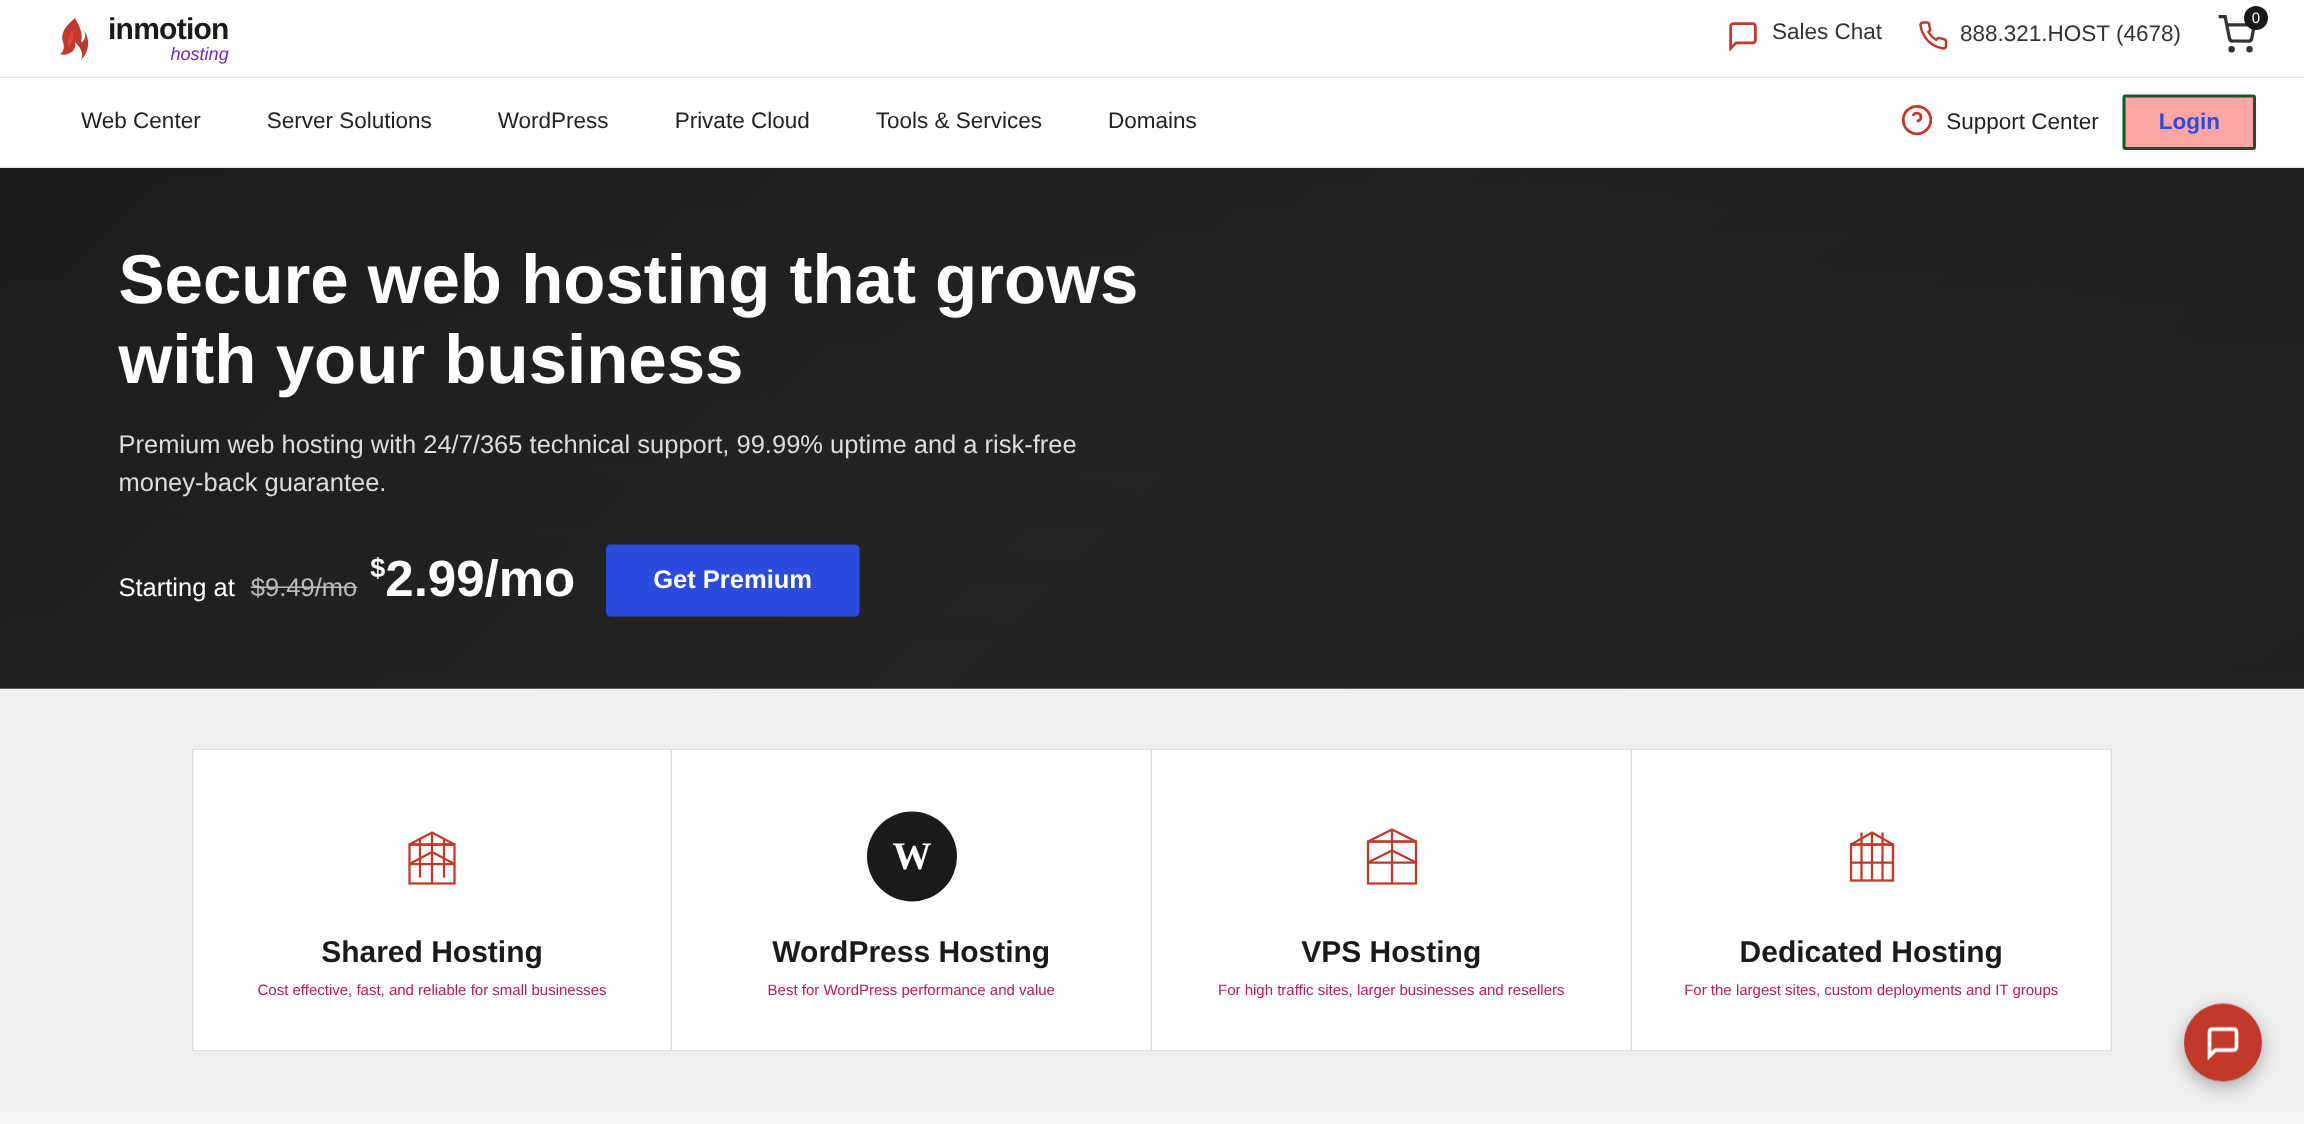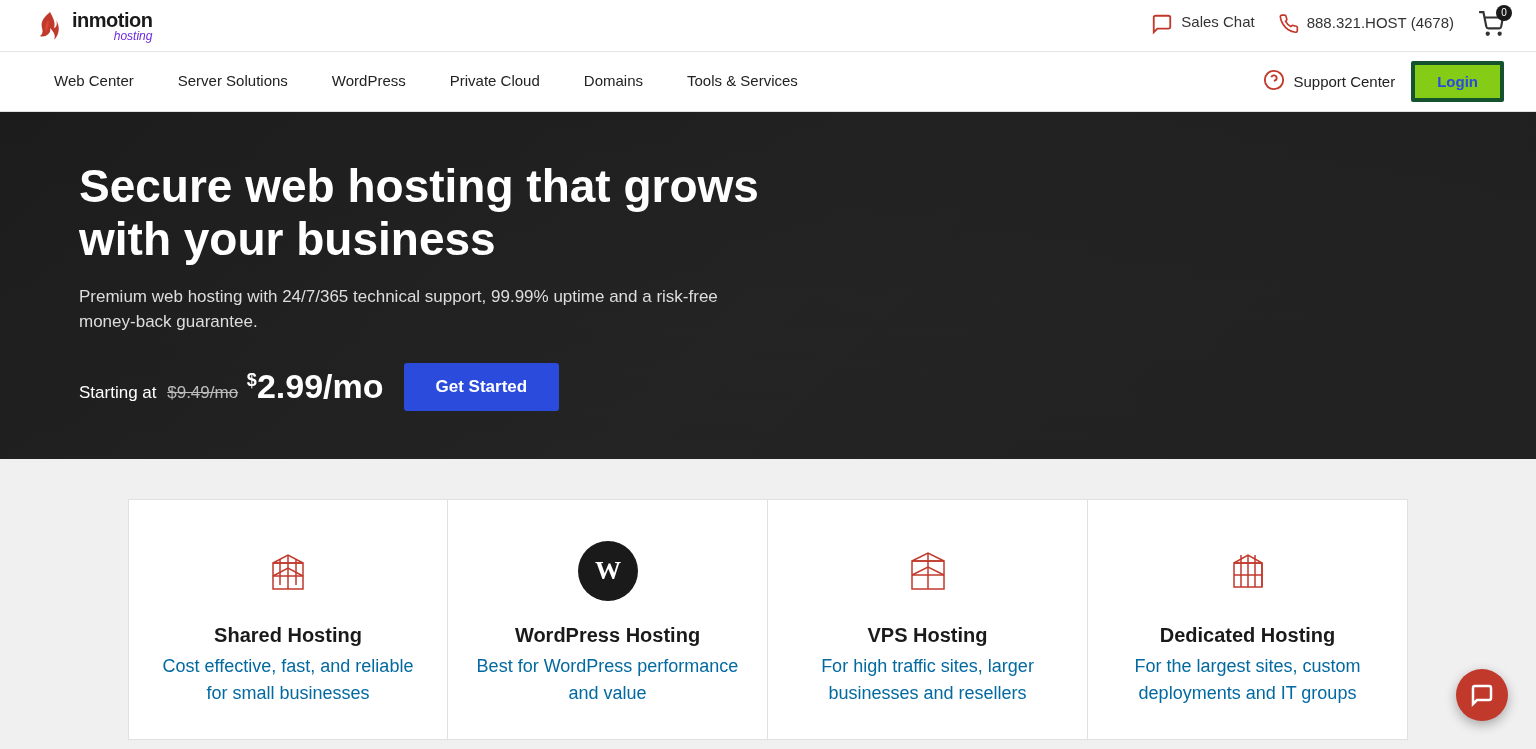--- a/index.html
+++ b/index.html
@@ -90,23 +90,23 @@
     }
     .support-link {
       display: flex;
       align-items: center;
       gap: 8px;
       font-size: 15px;
       color: #222;
       cursor: pointer;
     }
     .login-btn {
-      border: 4px solid #14532d;
+      border: 2px solid #14532d;
       color: #2a4bdb;
-      background: #84cc16;
+      background: #fca5a5;
       padding: 8px 22px;
       font-size: 15px;
       font-weight: 600;
       cursor: pointer;
       border-radius: 2px;
     }
 
     
     .hero {
       position: relative;
@@ -211,22 +211,22 @@
       align-items: center;
       justify-content: center;
     }
     .card-title {
       font-size: 20px;
       font-weight: 700;
       color: #1a1a1a;
       margin-bottom: 6px;
     }
     .card-desc {
-      font-size: 18px;
-      color: #0369a1;
+      font-size: 10px;
+      color: #be185d;
       line-height: 1.5;
     }
 
     
     .wp-icon {
       width: 60px;
       height: 60px;
       border-radius: 50%;
       background: #1a1a1a;
       display: flex;
@@ -311,22 +311,22 @@
     </div>
   </div>
 </div>
 
 <nav class="main-nav">
   <div class="nav-links">
     <div class="nav-link">Web Center</div>
     <div class="nav-link">Server Solutions</div>
     <div class="nav-link">WordPress</div>
     <div class="nav-link">Private Cloud</div>
+    <div class="nav-link">Tools &amp; Services</div>
     <div class="nav-link">Domains</div>
-    <div class="nav-link">Tools &amp; Services</div>
   </div>
   <div class="nav-right">
     <div class="support-link">
       <span>
         <svg width="22" height="22" viewBox="0 0 24 24" fill="none" stroke="#c0392b" stroke-width="2">
           <circle cx="12" cy="12" r="10"></circle>
           <path d="M9.09 9a3 3 0 0 1 5.83 1c0 2-3 3-3 3"></path>
           <line x1="12" y1="17" x2="12.01" y2="17"></line>
         </svg>
       </span>
@@ -348,21 +348,21 @@
     <h1 class="hero-title">Secure web hosting that grows with your business</h1>
     <p class="hero-subtitle">Premium web hosting with 24/7/365 technical support, 99.99% uptime and a risk-free money-back guarantee.</p>
     <div class="hero-price-row">
       <div class="price-text">
         <span>Starting at</span>
         <span class="price-old" style="margin-left:6px;">$9.49/mo</span>
         <span class="price-new" style="margin-left:4px;">
           <sup>$</sup><span>2.99/mo</span>
         </span>
       </div>
-      <button class="get-started-btn">Get Started</button>
+      <button class="get-started-btn">Get Premium</button>
     </div>
   </div>
 </div>
 
 <div class="cards-section">
 
   <div class="card">
     <div class="card-icon">
       <svg width="60" height="60" viewBox="0 0 60 60" fill="none" stroke="#c0392b" stroke-width="1.5">
 

